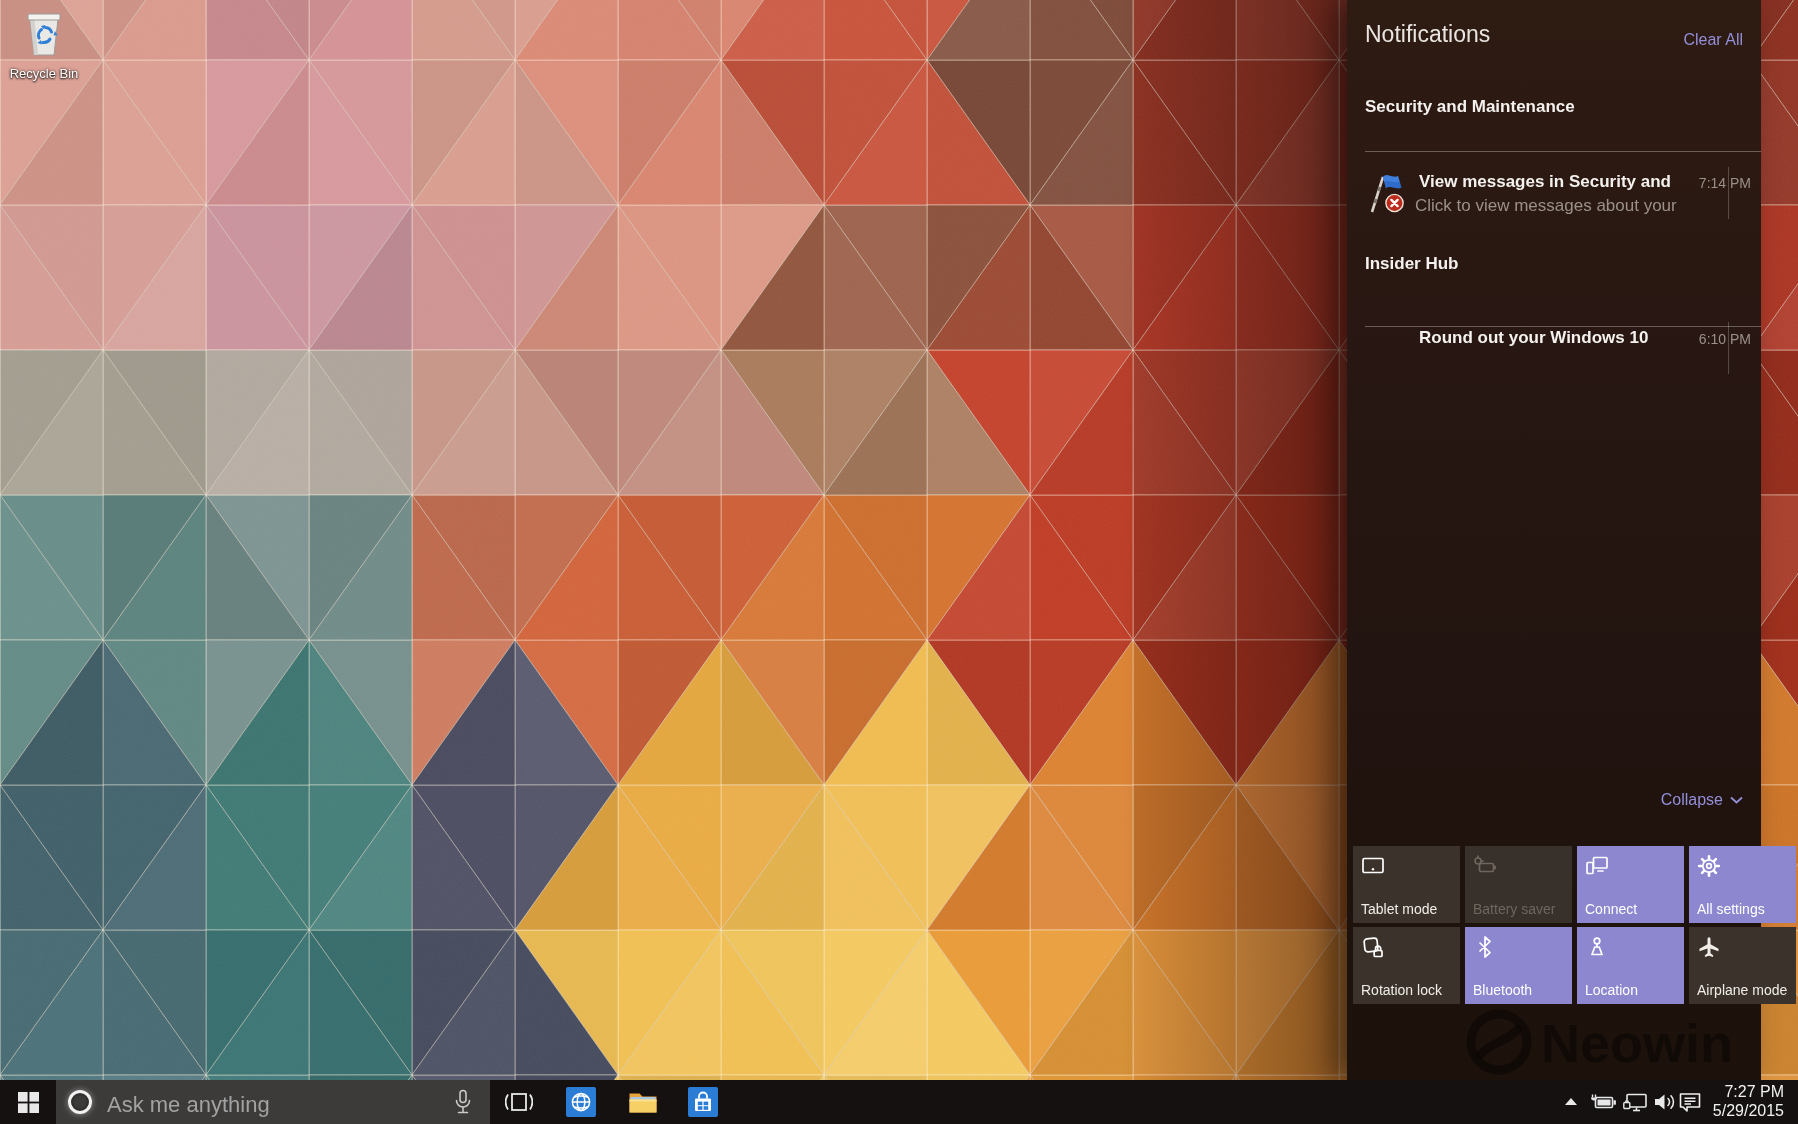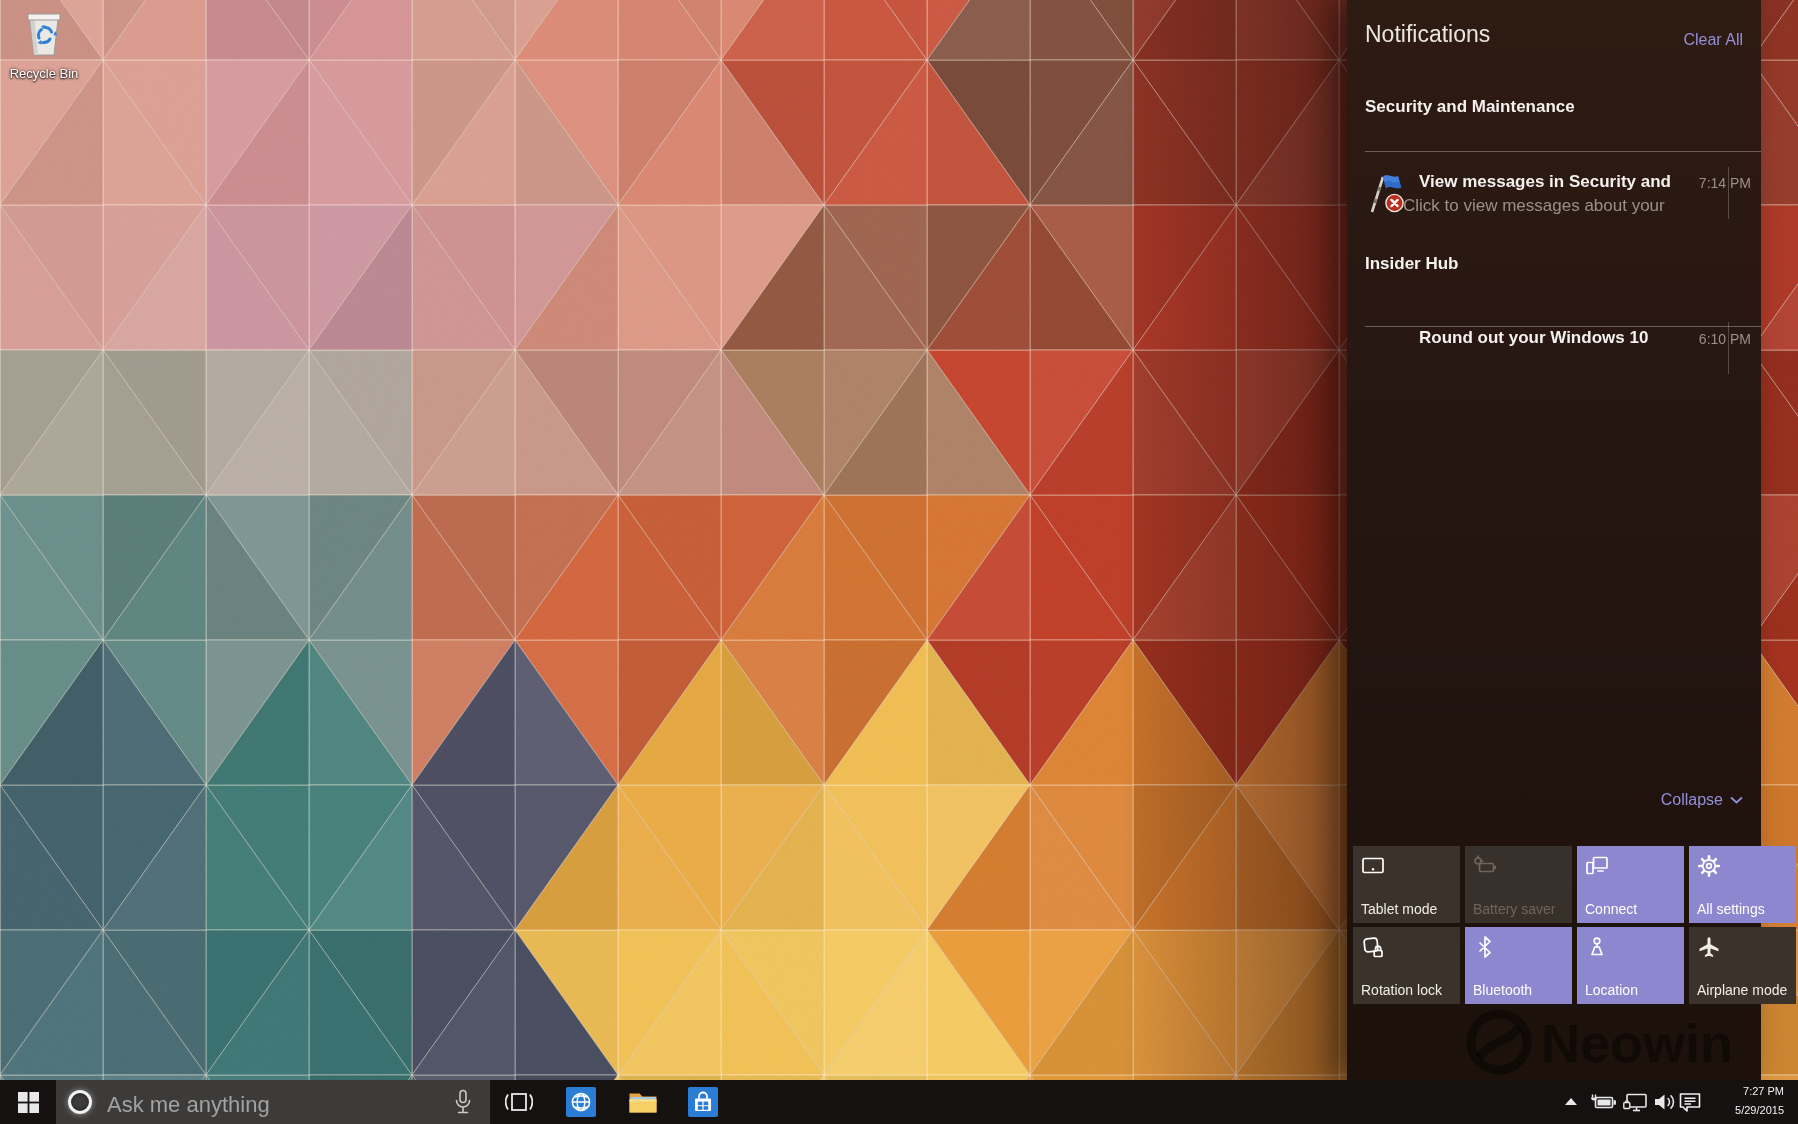--- a/index.html
+++ b/index.html
@@ -18,21 +18,21 @@
       background:linear-gradient(180deg,#2e1b12 0%,#281712 30%,#221410 62%,#1c110b 100%);
       box-shadow:-14px 0 30px rgba(0,0,0,.45);color:#f2eeea;}
   .ac-title{position:absolute;left:18px;top:21px;font-size:23px;font-weight:400;color:#eae5e0;white-space:nowrap;}
   .ac-link{position:absolute;font-size:16px;color:#938fd8;white-space:nowrap;cursor:pointer;}
   #clear-all{right:18px;top:31px;}
   #collapse{right:18px;top:791px;display:flex;align-items:center;gap:7px;}
   .ac-group-header{position:absolute;left:18px;font-size:17px;font-weight:700;color:#f4f1ee;white-space:nowrap;}
   .ac-divider{position:absolute;left:18px;right:0;height:1px;background:rgba(255,255,255,.3);}
   .ac-vdiv{position:absolute;left:381px;width:1px;height:52px;background:rgba(255,255,255,.22);}
   .ac-ntitle{position:absolute;left:72px;font-size:17px;font-weight:700;color:#f4f1ee;white-space:nowrap;}
-  .ac-nbody{position:absolute;left:56px;font-size:17px;color:#9a9189;white-space:nowrap;}
+  .ac-nbody{position:absolute;left:68px;font-size:17px;color:#9a9189;white-space:nowrap;}
   .ac-time{position:absolute;right:10px;font-size:14px;color:#9a9189;white-space:nowrap;}
   .ac-nicon{position:absolute;left:19px;}
 
   
   #quick-actions{position:absolute;left:6px;top:846px;width:443px;
       display:grid;grid-template-columns:repeat(4,107px);grid-auto-rows:77px;gap:4px 5px;}
   .tile{position:relative;cursor:pointer;}
   .tile.on{background:#8d87cf;}
   .tile.off{background:#3b322b;}
   .tile.disabled{background:#38302a;}
@@ -60,21 +60,21 @@
   #edge-button{left:564px;width:34px;}
   #explorer-button{left:626px;width:34px;}
   #store-button{left:686px;width:34px;}
   .tray{position:absolute;top:0;height:44px;display:flex;align-items:center;justify-content:center;cursor:pointer;}
   #tray-chevron{left:1562px;width:18px;}
   #tray-battery{left:1588px;width:30px;}
   #tray-network{left:1622px;width:28px;}
   #tray-volume{left:1652px;width:26px;}
   #tray-action-center{left:1676px;width:28px;}
   #tray-clock{position:absolute;left:1708px;top:2px;width:76px;height:40px;text-align:right;cursor:pointer;}
-  #tray-clock div{font-size:11px;color:#f2f2f2;line-height:19px;white-space:nowrap;}
+  #tray-clock div{font-size:16px;color:#f2f2f2;line-height:19px;white-space:nowrap;}
 
   .tray svg, .tb-btn svg{display:block;}
 </style>
 </head>
 <body>
 
 <div id="desktop">
 
   <svg id="wallpaper" viewBox="0 0 1798 1080">
     <defs>

